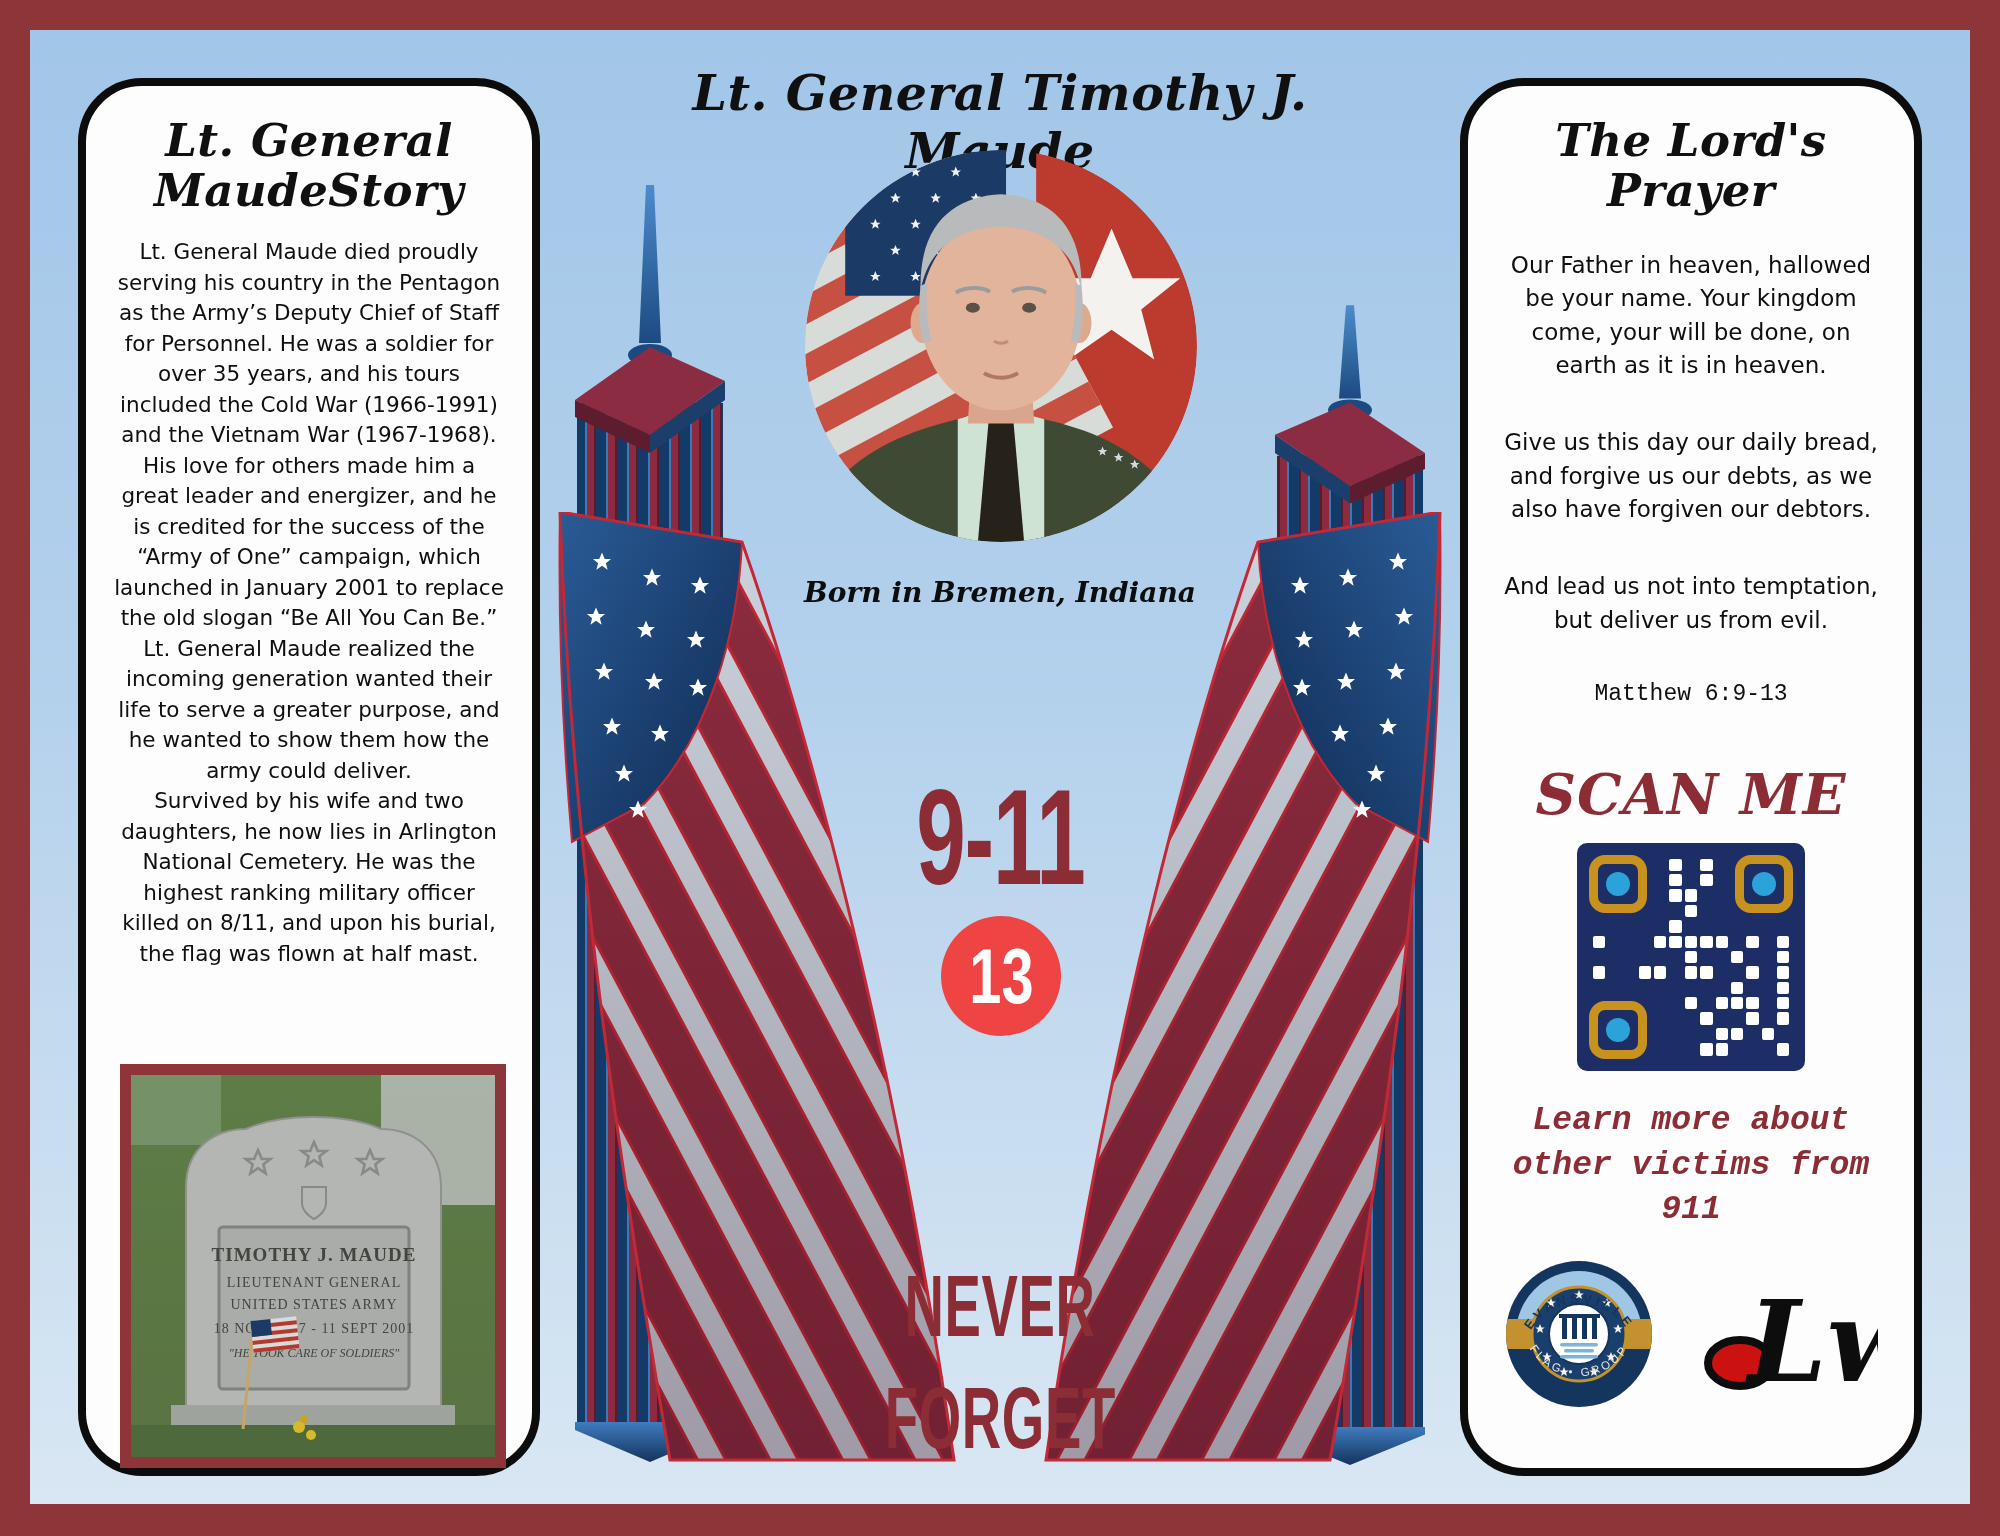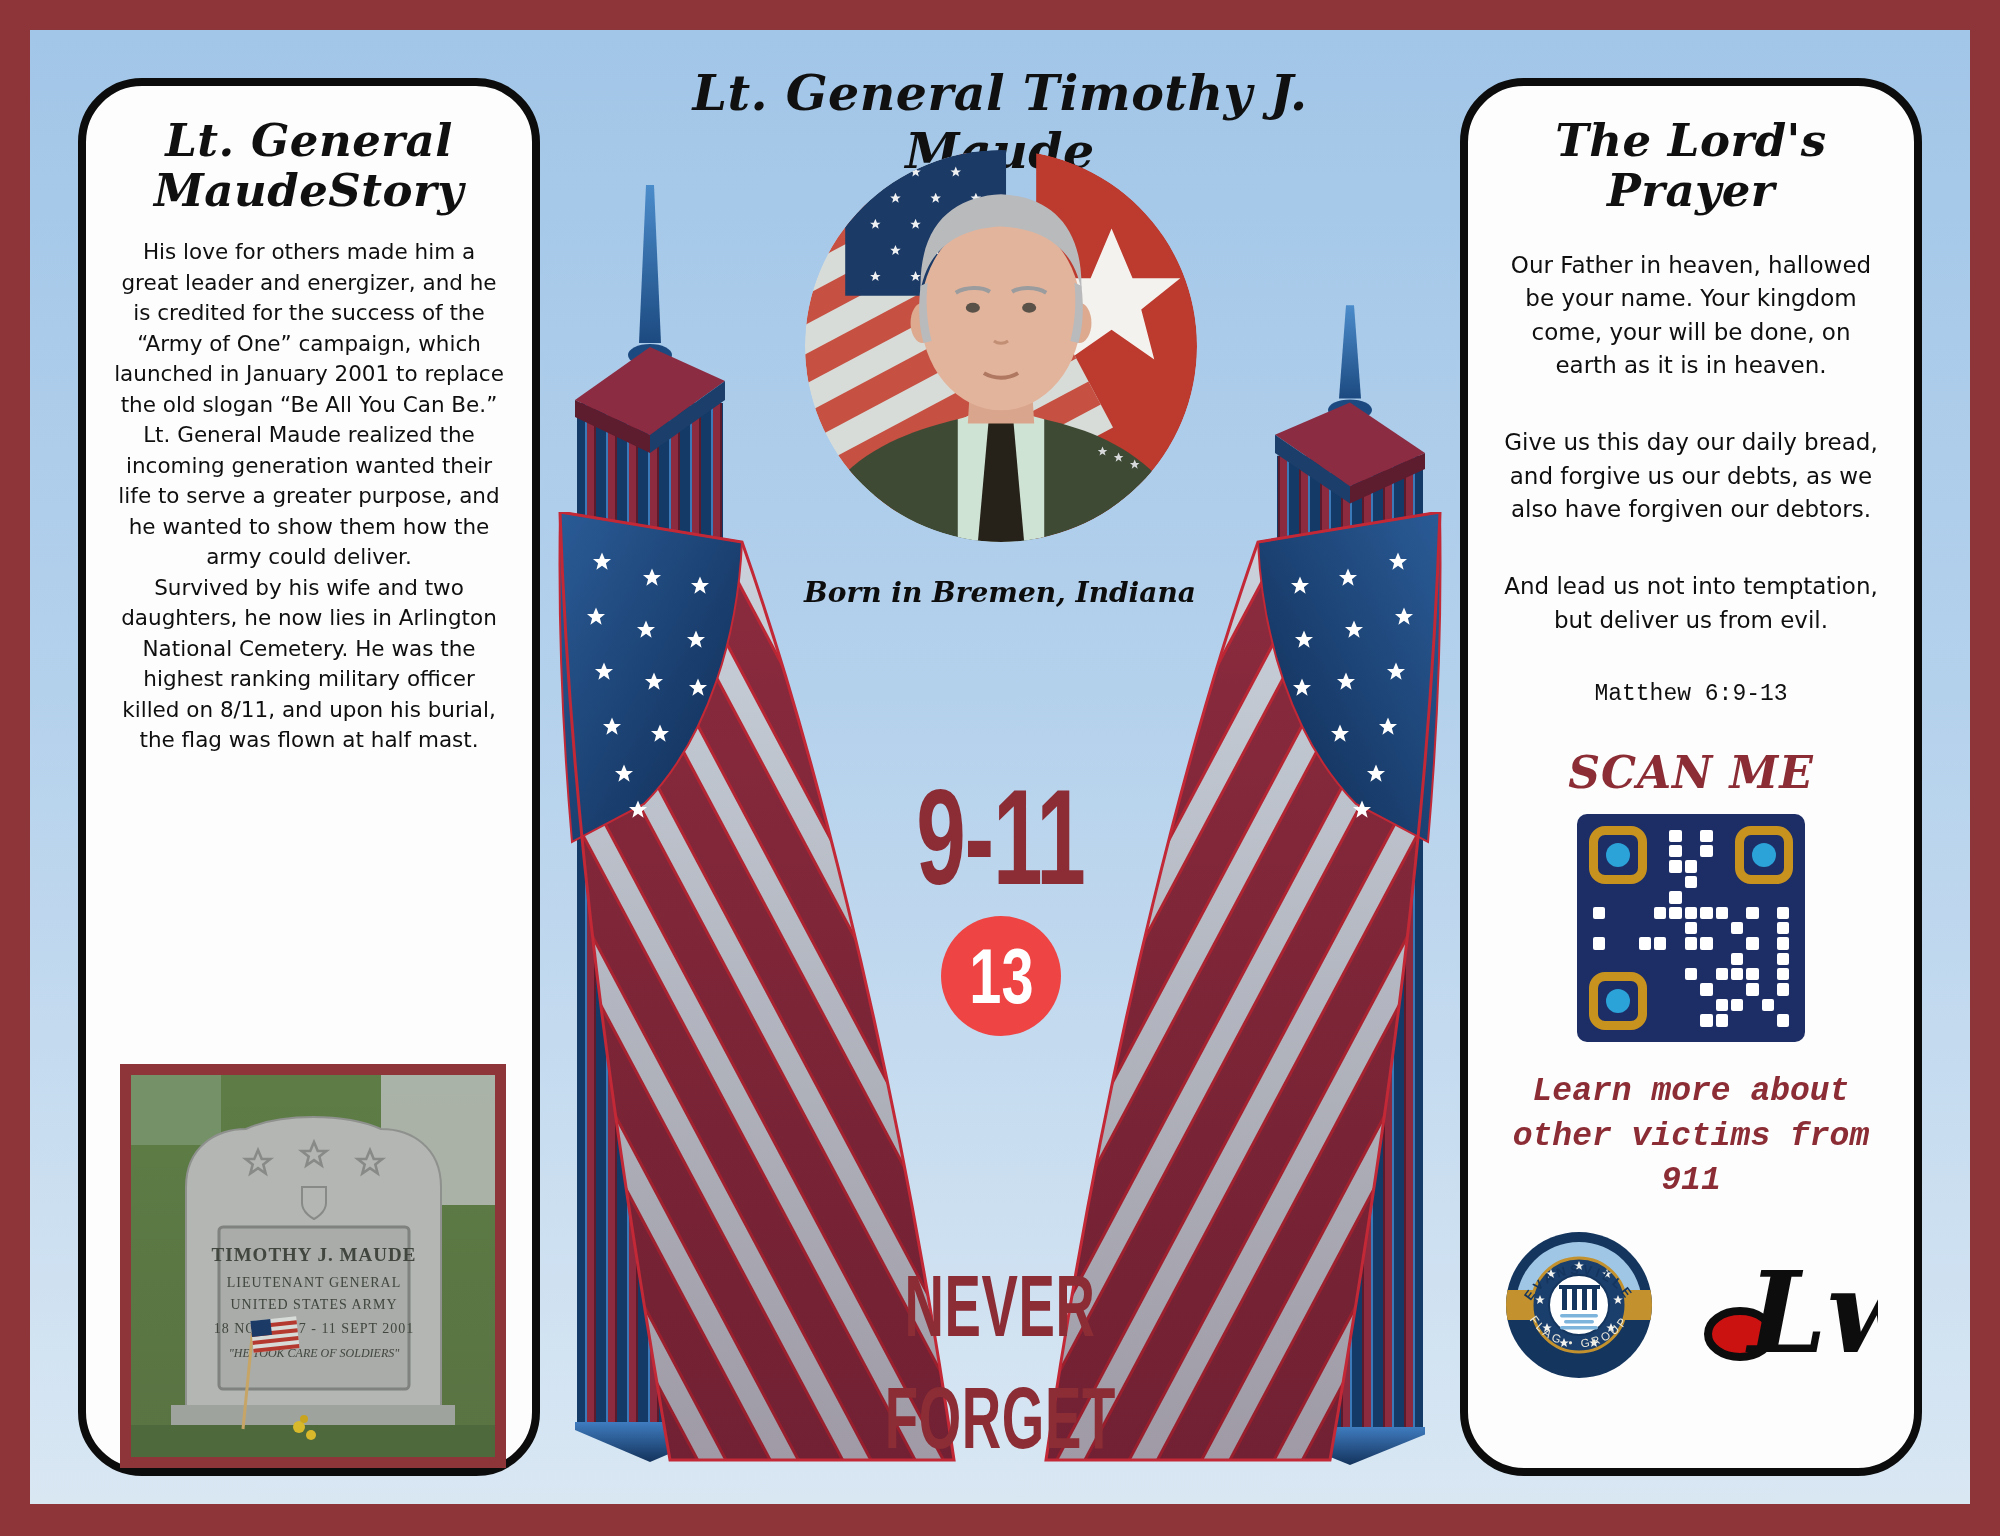--- a/index.html
+++ b/index.html
@@ -19,22 +19,22 @@
   .copy p{margin:0;}
   .prayer{margin:34px 30px 0;font-size:23px;line-height:1.45;color:#0f0f0f;}
   .prayer p{margin:0 0 44px;}
   .reference{font-size:23px;color:#0f0f0f;margin-top:2px;font-family:Liberation Mono, monospace;}
 
   .photo-frame{position:absolute;left:34px;top:978px;width:386px;height:404px;
                border:11px solid #8e3539;box-sizing:border-box;overflow:hidden;}
   .photo-frame svg{display:block;width:100%;height:100%;}
 
   
-  .scan-me{margin-top:40px;font-family:"DejaVu Serif",serif;font-style:italic;font-weight:700;
-           font-size:44px;color:#8c2d35;letter-spacing:1px;}
+  .scan-me{margin-top:54px;font-family:"DejaVu Serif",serif;font-style:italic;font-weight:700;
+           font-size:56px;color:#8c2d35;letter-spacing:1px;}
   .qr{position:relative;width:228px;height:228px;margin:16px auto 0;background:#1d2e66;border-radius:10px;}
   .qr .modules{position:absolute;inset:14px;display:grid;
                grid-template-rows:repeat(13,1fr);grid-template-columns:repeat(13,1fr);}
   .qr .modules div{background:#fff;margin:1.5px;border-radius:2px;}
   .finder{position:absolute;width:58px;height:58px;border:9px solid #c8921f;border-radius:16px;
           background:#1d2e66;box-sizing:border-box;}
   .finder::after{content:"";position:absolute;left:50%;top:50%;width:24px;height:24px;margin:-12px 0 0 -12px;
                  border-radius:50%;background:#2ba2d8;}
   .finder.tl{left:12px;top:12px}.finder.tr{right:12px;top:12px}.finder.bl{left:12px;bottom:12px}
   .learn-more{margin:28px 18px 16px;font-family:Liberation Mono, monospace;font-style:italic;font-weight:700;
@@ -255,20 +255,21 @@
   <div class="nine"><span>9-11</span></div>
   <div class="badge">
       <span>13</span>
     </div>
   <div class="memorial-line never"><span>NEVER</span></div>
   <div class="memorial-line forget"><span>FORGET</span></div>
 
   <div class="panel left">
     <div class="panel-title script">Lt. General MaudeStory</div>
     <div class="copy">
+      <p>Lt. General Maude died proudly serving his country in the Pentagon as the Army’s Deputy Chief of Staff for Personnel. He was a soldier for over 35 years, and his tours included the Cold War (1966-1991) and the Vietnam War (1967-1968).</p>
       <p>His love for others made him a great leader and energizer, and he is credited for the success of the “Army of One” campaign, which launched in January 2001 to replace the old slogan “Be All You Can Be.”</p>
       <p>Lt. General Maude realized the incoming generation wanted their life to serve a greater purpose, and he wanted to show them how the army could deliver.</p>
       <p>Survived by his wife and two daughters, he now lies in Arlington National Cemetery. He was the highest ranking military officer killed on 8/11, and upon his burial, the flag was flown at half mast.</p>
     </div>
     <div class="photo-frame">
       <svg viewBox="0 0 364 382">
         <rect width="364" height="382" fill="#5e7d46"></rect>
         <rect width="364" height="382" fill="url(#flagShade)" opacity=".3"></rect>
         <rect x="250" y="0" width="114" height="130" fill="#b7bcb8" opacity=".85"></rect>
         <rect x="0" y="0" width="90" height="70" fill="#77936a" opacity=".9"></rect>

